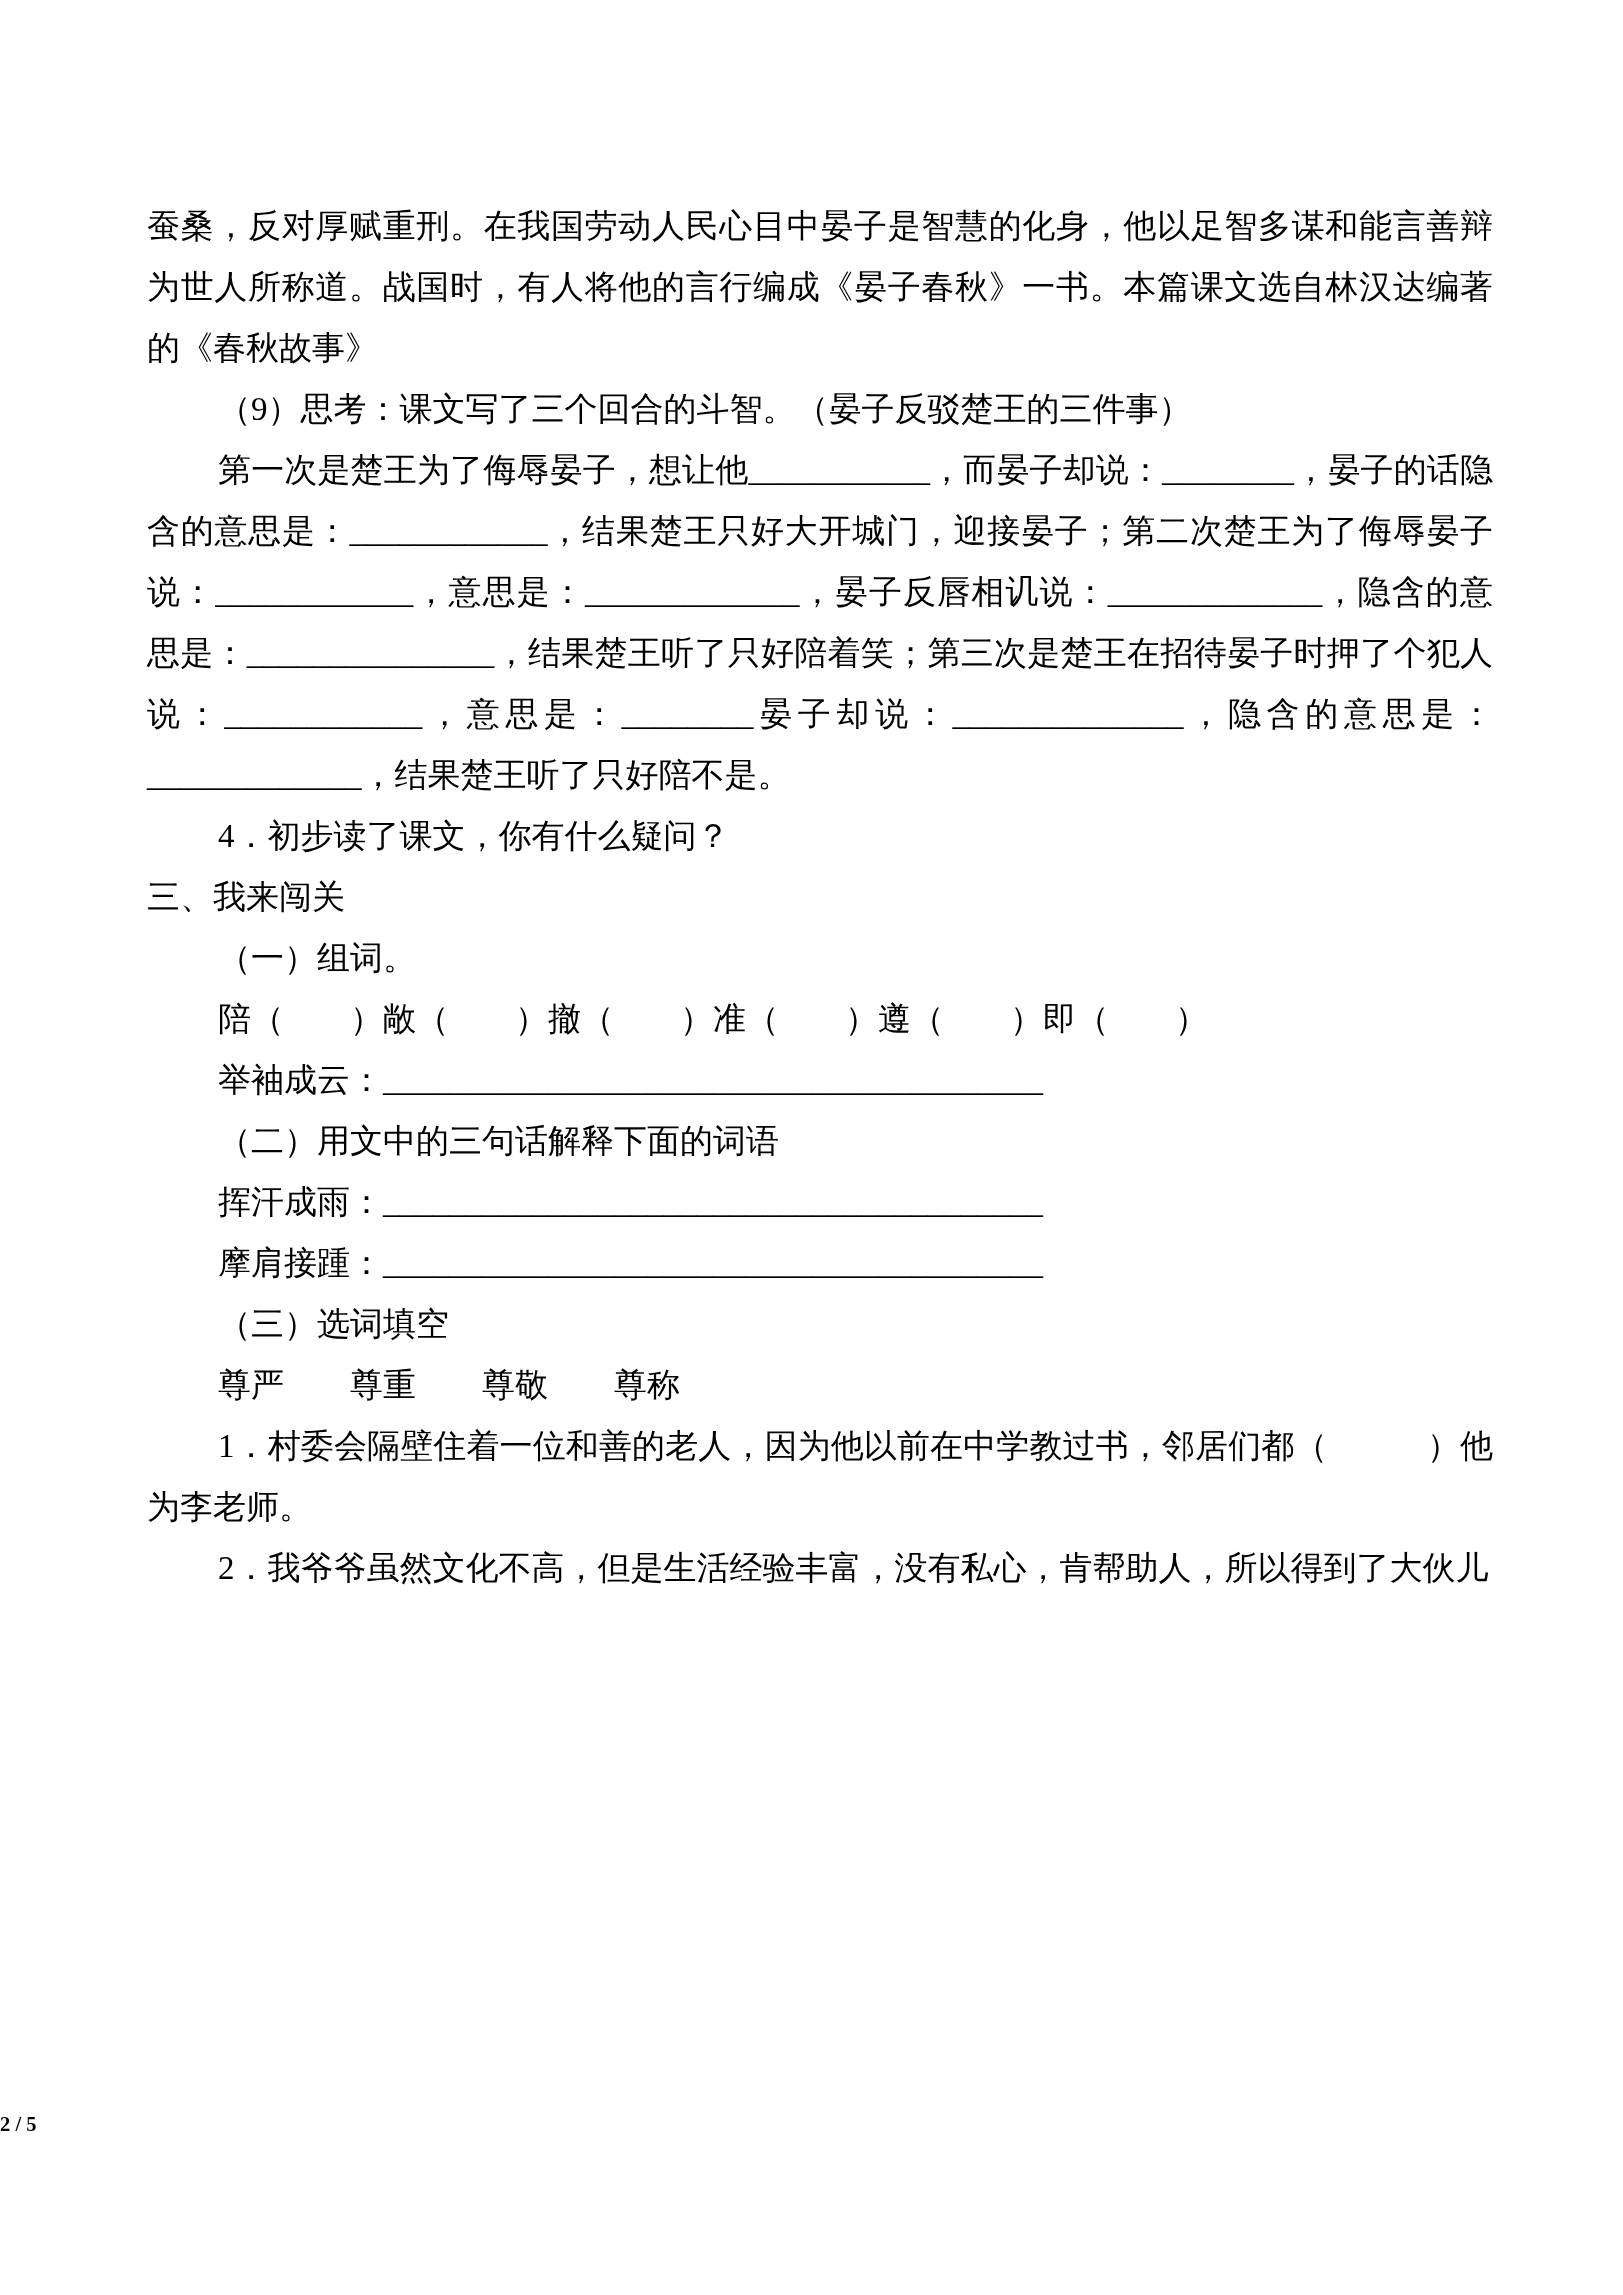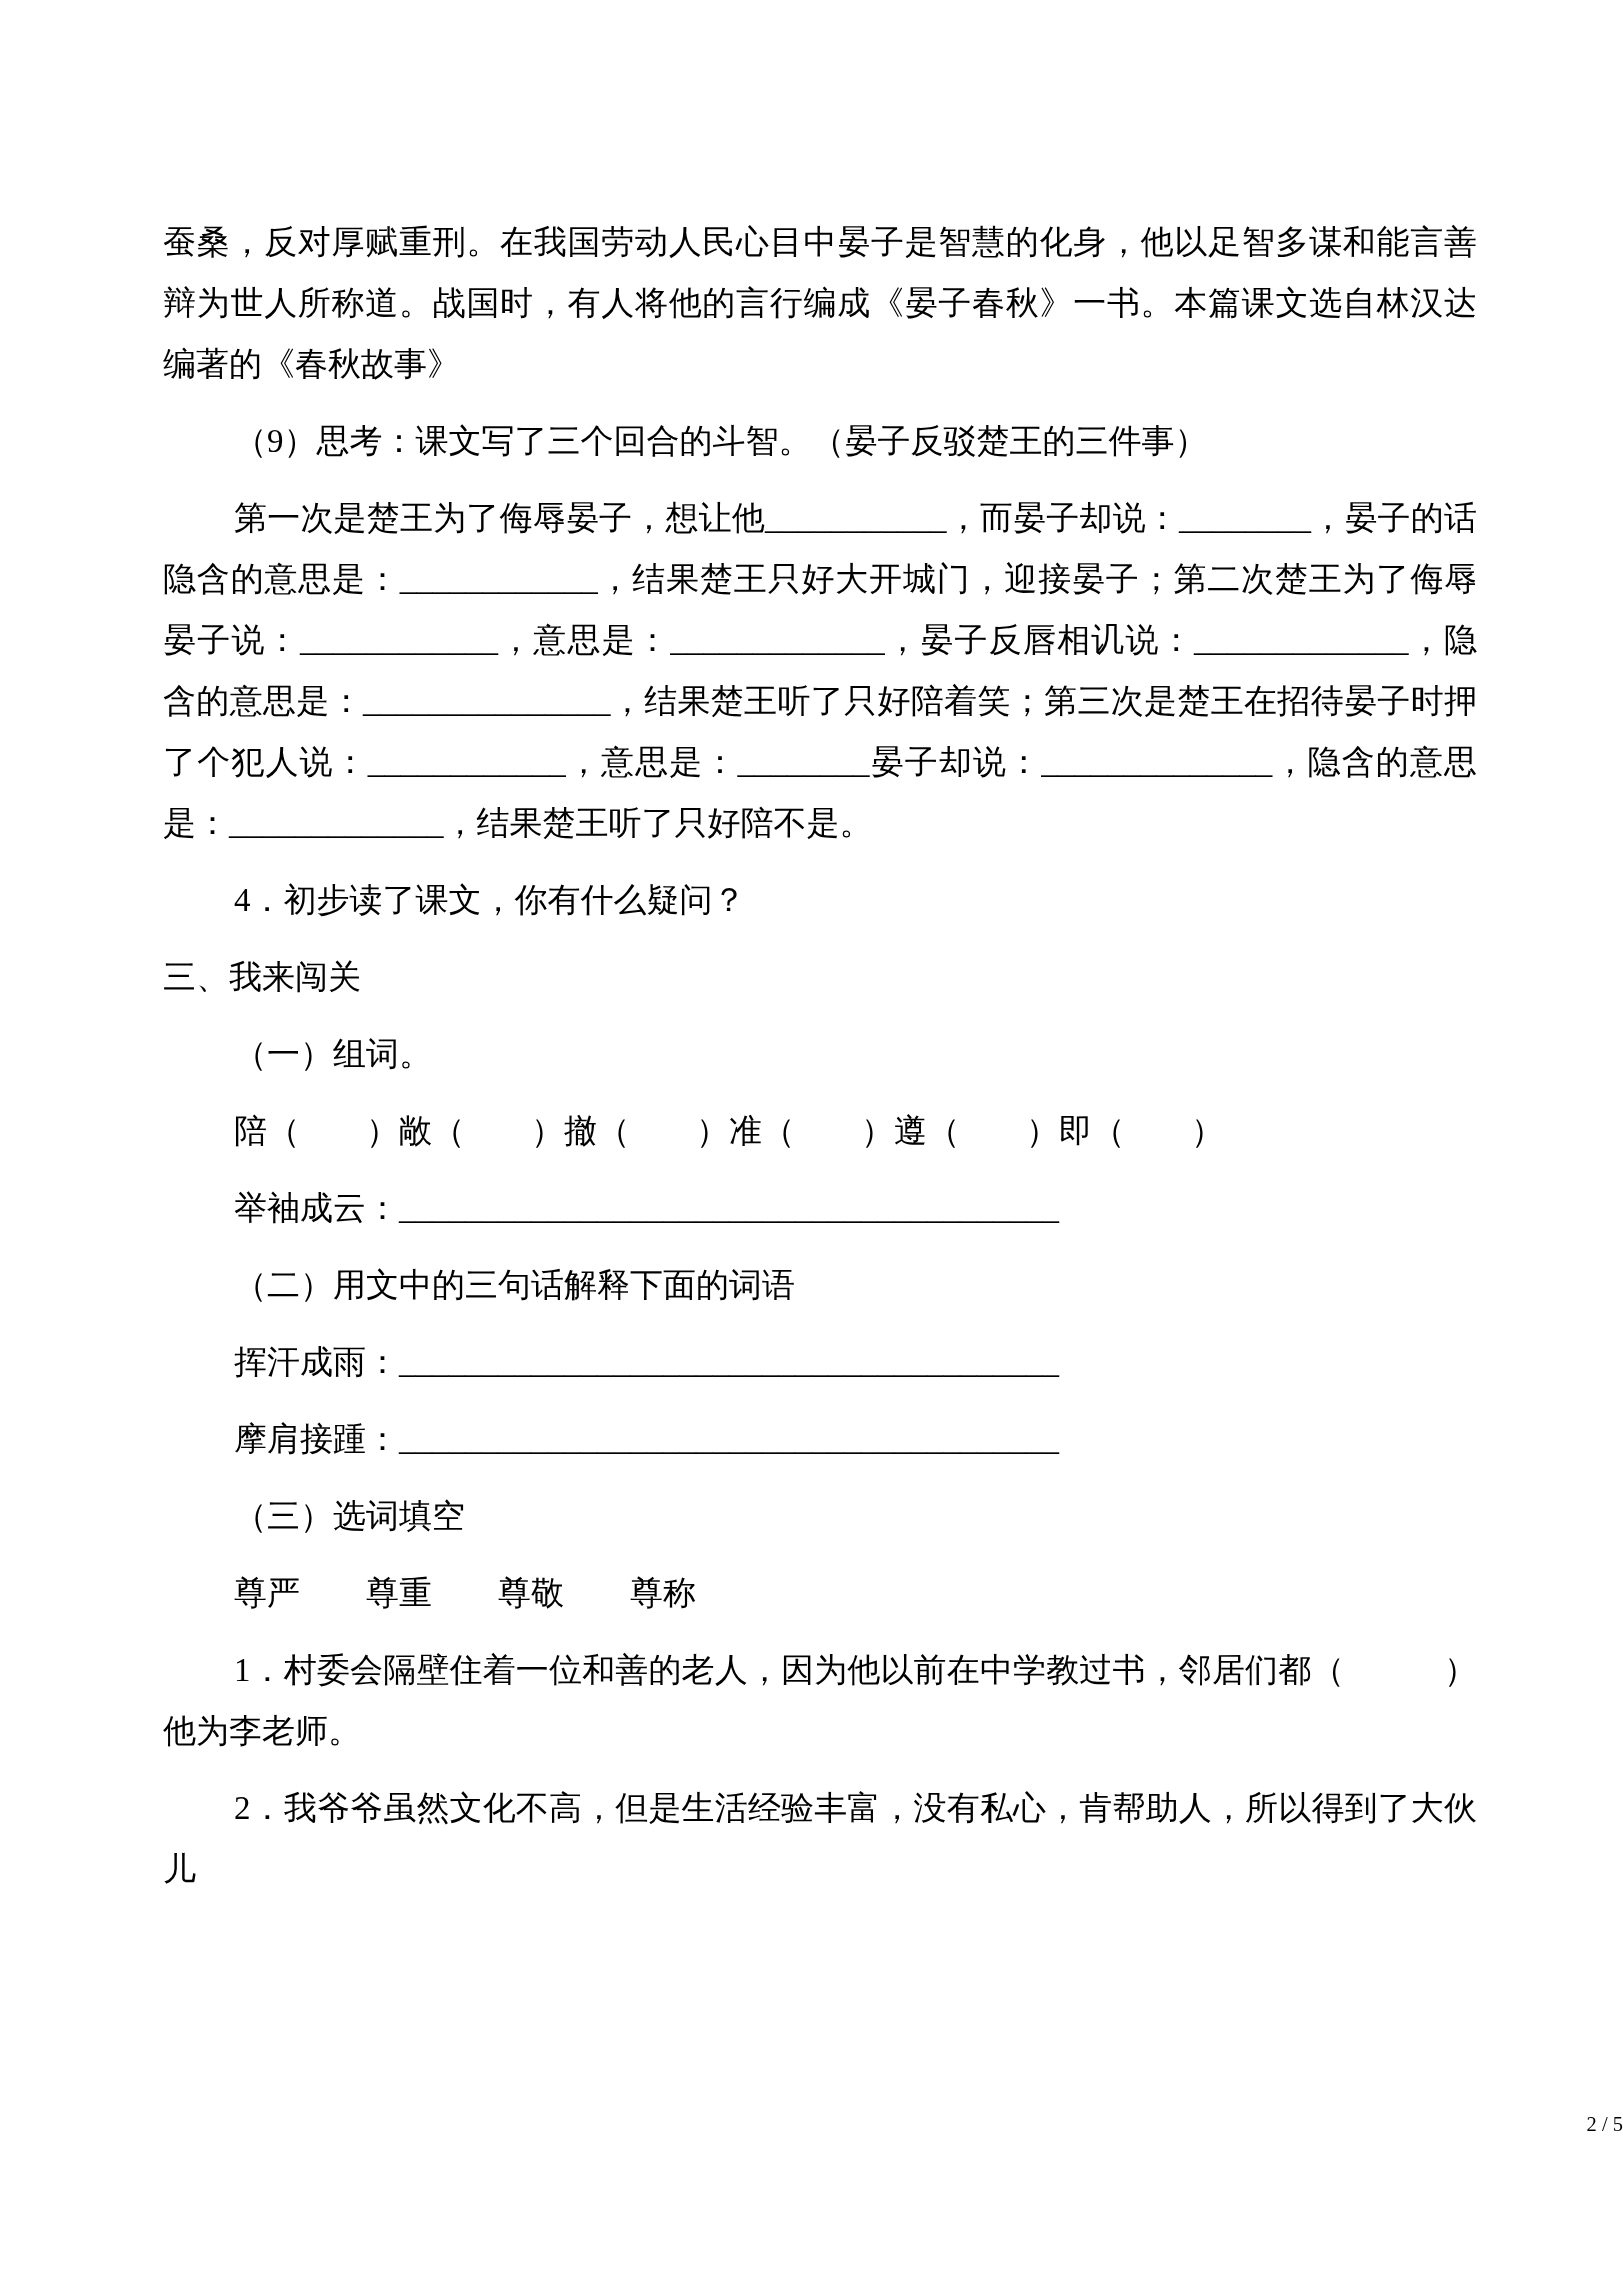--- a/index.html
+++ b/index.html
@@ -14,31 +14,32 @@
   }
   .content {
     position: absolute;
     left: 147px;
     top: 196px;
     width: 1346px;
     font-size: 33px;
     line-height: 61px;
     text-align: justify;
   }
-  .content p { margin: 16px; padding: 0; }
+  .content p { margin: 0; padding: 0; }
   .indent { text-indent: 71px; }
   .footer {
     position: absolute;
     top: 2110px;
     left: 0;
     width: 100%;
-    text-align: right;
+    text-align: left;
     font-size: 20.5px;
     line-height: 29px;
     color: #000000;
+    font-weight: bold;
   }
 </style>
 </head>
 <body>
 
 <div class="content">
   <p>蚕桑，反对厚赋重刑。在我国劳动人民心目中晏子是智慧的化身，他以足智多谋和能言善辩为世人所称道。战国时，有人将他的言行编成《晏子春秋》一书。本篇课文选自林汉达编著的《春秋故事》</p>
   <p class="indent">（9）思考：课文写了三个回合的斗智。（晏子反驳楚王的三件事）</p>
   <p class="indent">第一次是楚王为了侮辱晏子，想让他___________，而晏子却说：________，晏子的话隐含的意思是：____________，结果楚王只好大开城门，迎接晏子；第二次楚王为了侮辱晏子说：____________，意思是：_____________，晏子反唇相讥说：_____________，隐含的意思是：_______________，结果楚王听了只好陪着笑；第三次是楚王在招待晏子时押了个犯人说：____________，意思是：________晏子却说：______________，隐含的意思是：_____________，结果楚王听了只好陪不是。</p>
   <p class="indent">4．初步读了课文，你有什么疑问？</p>

